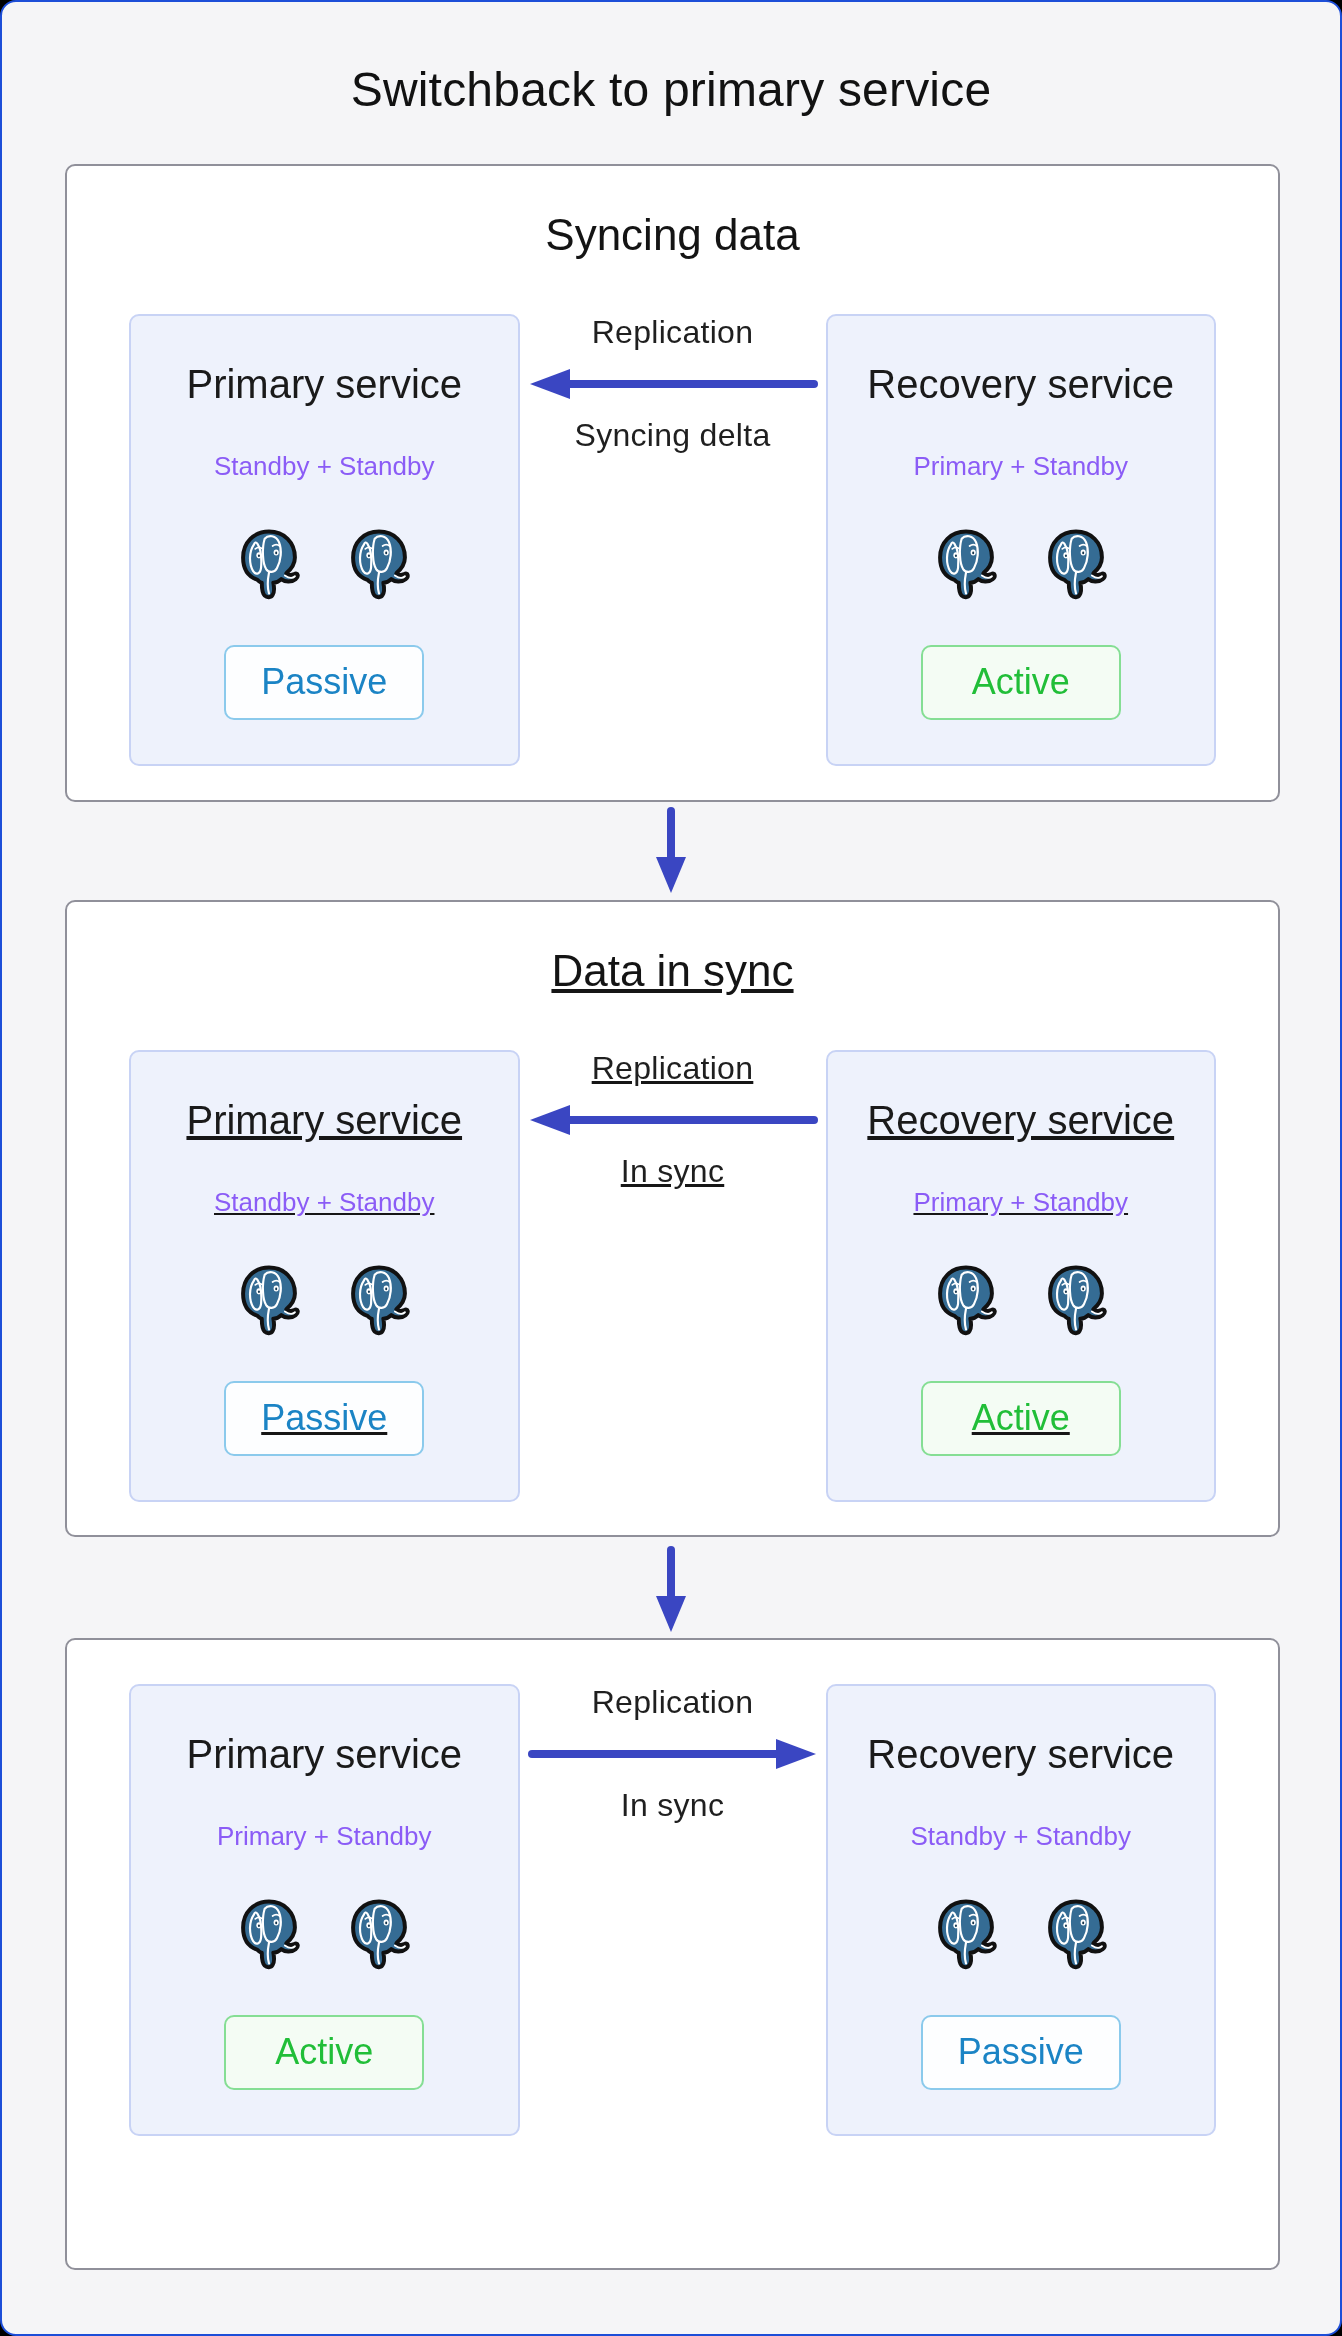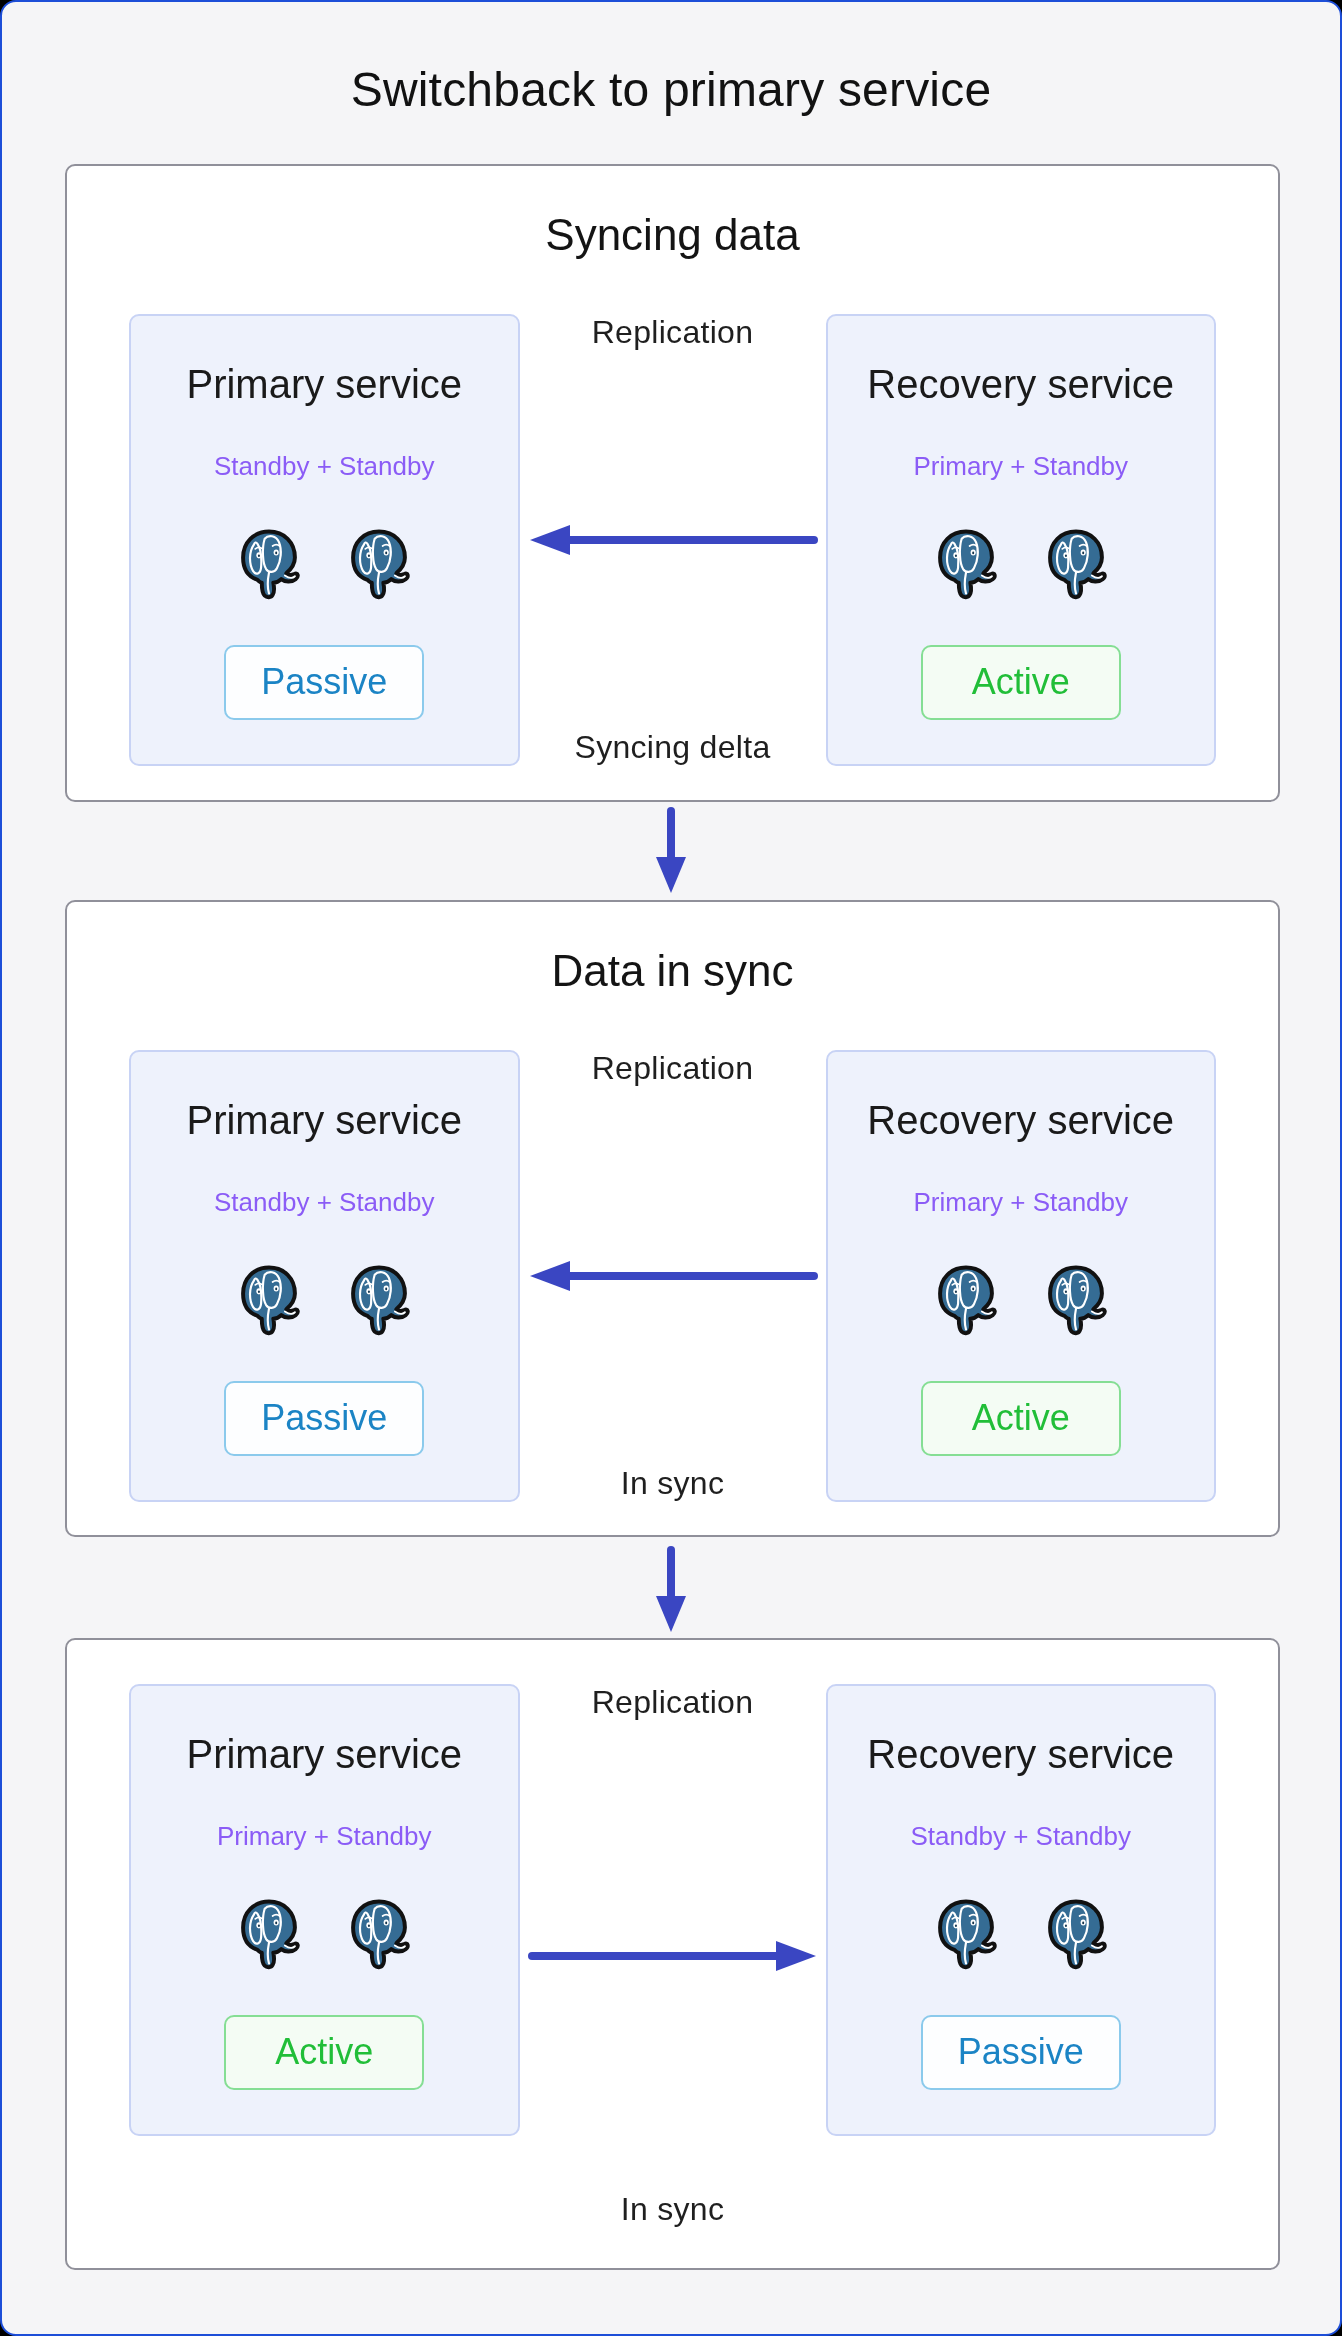--- a/index.html
+++ b/index.html
@@ -19,21 +19,21 @@
   .main-title{
     position:absolute;top:60px;left:0;width:100%;text-align:center;
     font-size:48px;font-weight:500;letter-spacing:.2px;color:#121212;
   }
   .stage{
     position:absolute;left:63px;width:1215px;background:#fff;
     border:2px solid var(--section-border,#90909a);border-radius:10px;
     padding:44px 62px 40px;display:flex;flex-direction:column;
   }
   .stage-1{top:162px;height:638px;}
-  .stage-2{top:898px;height:637px;}
+  .stage-2{top:898px;height:637px;text-decoration:underline;}
   .stage-3{top:1636px;height:632px;}
   .stage-title{text-align:center;font-size:44px;font-weight:500;color:#141414;margin-bottom:54px;}
   .stage-row{display:flex;justify-content:space-between;flex:1;}
   .service-box{
     width:392px;height:452px;background:var(--box-bg,#eef2fc);
     border:2px solid var(--box-border,#c8d3f5);border-radius:10px;
     display:flex;flex-direction:column;align-items:center;
     padding:46px 13px 44px;justify-content:space-between;
   }
   .box-title{font-size:40px;font-weight:500;color:#1a1a1a;}
@@ -42,21 +42,21 @@
   .pg-icon{width:72px;height:74px;display:inline-block;}
   .pg-icon svg{width:100%;height:100%;display:block;}
   .badge{
     min-width:200px;height:75px;border-radius:10px;border:2px solid #999;
     display:flex;align-items:center;justify-content:center;
     font-size:36px;padding:0 28px;background:#fff;
   }
   .badge[data-state="passive"]{color:var(--passive-text,#1b84c5);border-color:var(--passive-border,#8bcaec);background:var(--passive-bg,#fdfeff);}
   .badge[data-state="active"]{color:var(--active-text,#21be38);border-color:var(--active-border,#85de94);background:var(--active-bg,#f4fcf4);}
   .arrow-group{
-    flex:1;display:flex;flex-direction:column;align-items:center;justify-content:space-between;
+    flex:1;display:flex;flex-direction:column;align-items:center;justify-content:flex-start;
     gap:15px;padding:0 8px;
   }
   .arrow-label{font-size:32px;color:#1f1f1f;letter-spacing:.3px;}
   .arrow-svg{display:block;}
   .arrow-group[data-dir="left"] .arrow-svg{transform:scaleX(-1);}
   .v-arrow{position:absolute;left:0;width:100%;display:flex;justify-content:center;}
   .v-arrow-1{top:805px;}
   .v-arrow-2{top:1544px;}
 </style>
 </head>

